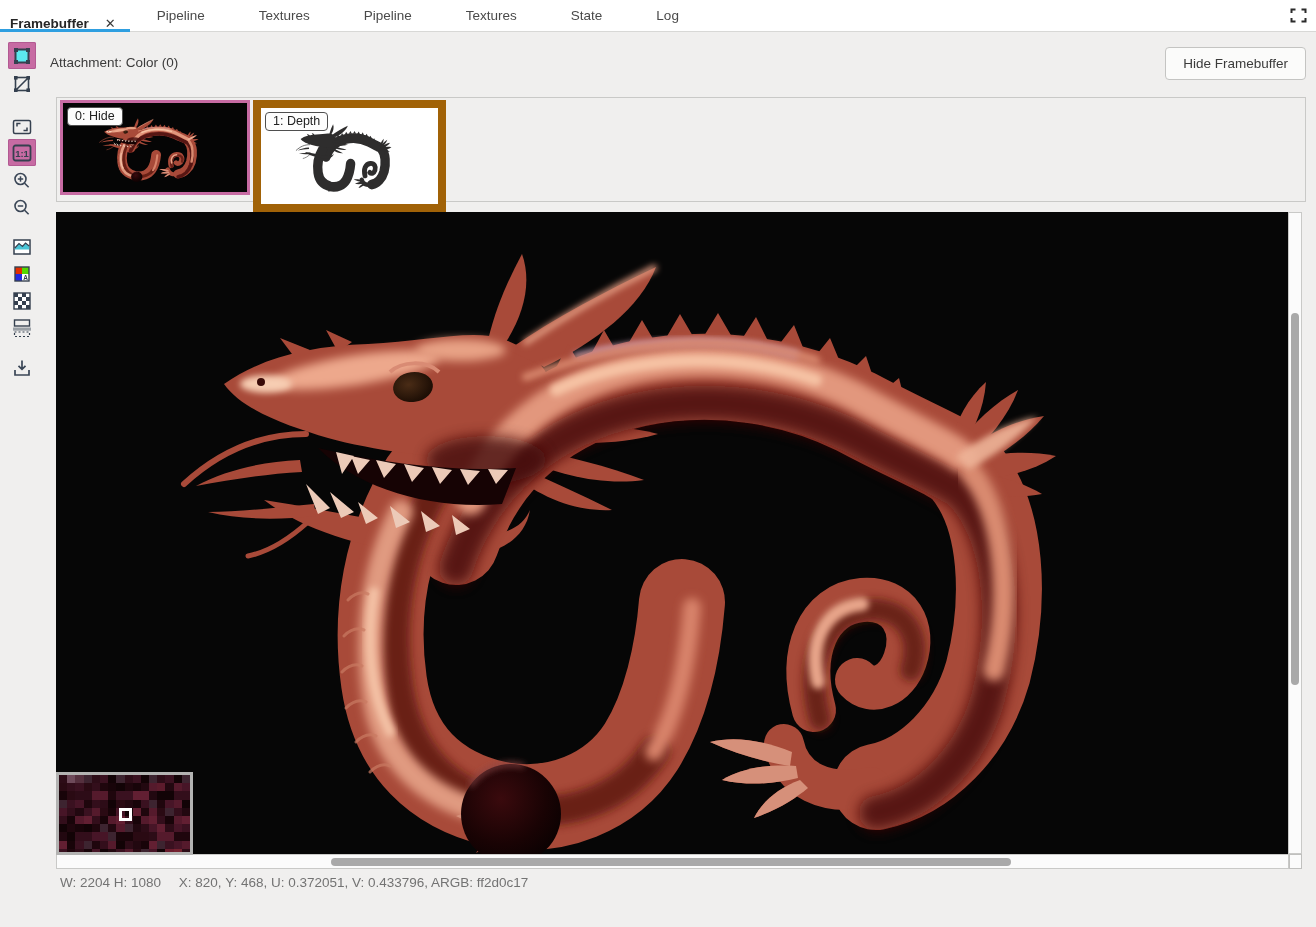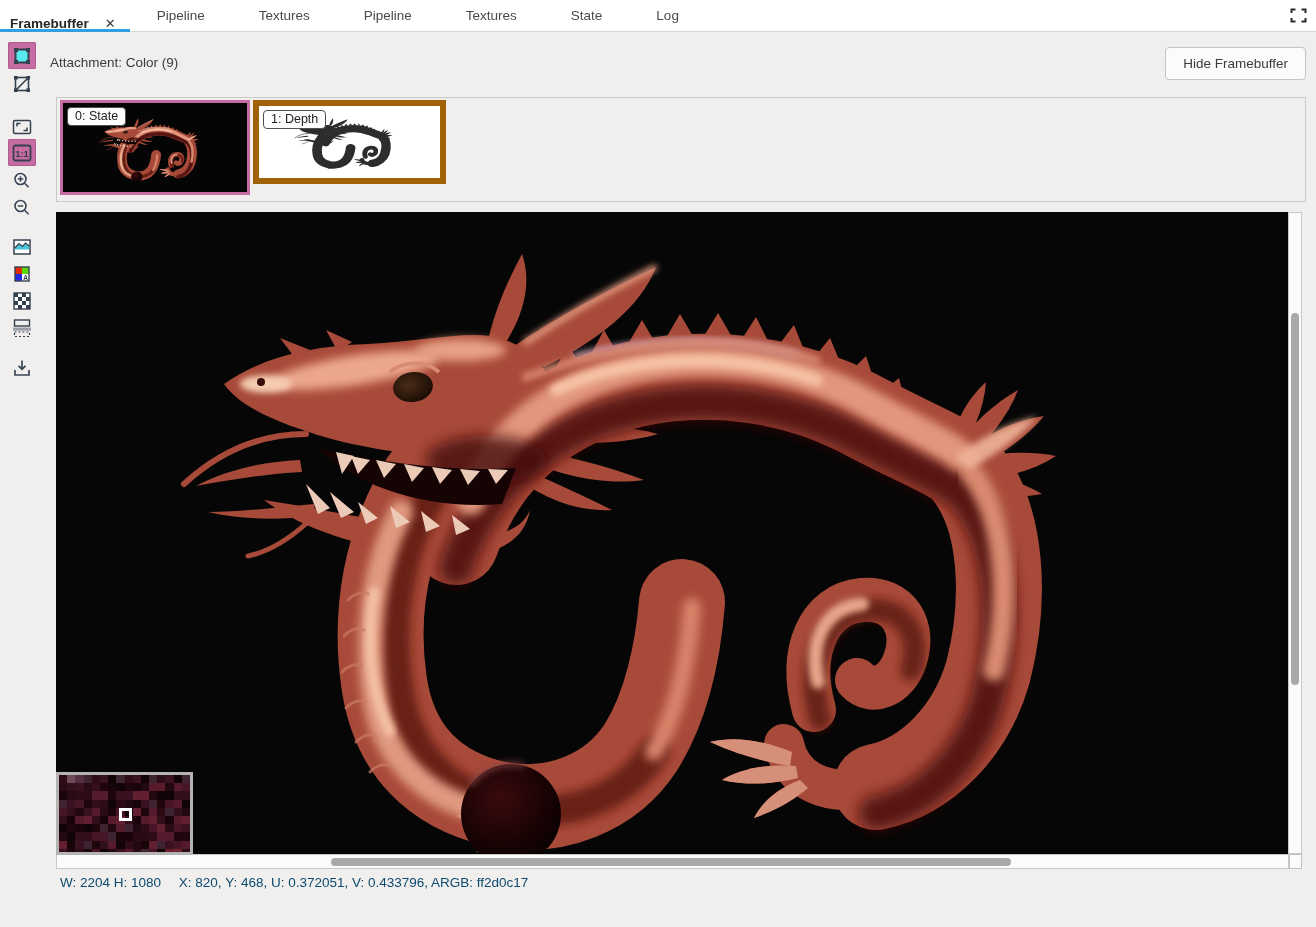--- a/index.html
+++ b/index.html
@@ -23,21 +23,21 @@
        font-family:inherit;display:flex;align-items:center;}
   
   .tool{position:absolute;left:8px;width:28px;height:27px;display:flex;align-items:center;
         justify-content:center;border-radius:2px;}
   .tool.selected{background:var(--pink,#c76ba3);box-shadow:inset 0 0 0 1px #b25a92;}
   
   .attach-panel{position:absolute;left:56px;top:97px;width:1250px;height:105px;background:#f0efee;
         border:1px solid #c9c9c7;box-sizing:border-box;}
   .thumb{position:absolute;top:2px;box-sizing:border-box;}
   .thumb.sel{left:3px;width:190px;height:95px;border:3px solid var(--pink,#c76ba3);}
-  .thumb.unsel{left:196px;width:193px;height:84px;border:6px solid #a16207;background:#fff;text-align:right;}
+  .thumb.unsel{left:196px;width:193px;height:112px;border:8px solid #a16207;background:#fff;text-align:right;}
   .thumb svg{display:block;width:100%;height:100%;}
   .chip{position:absolute;left:4px;top:4px;background:#fdfdfd;border:1px solid #4f4f4f;
         border-radius:4px;padding:1px 7px 2px;font-size:12.5px;color:#222;white-space:nowrap;}
   
   .viewport{position:absolute;left:56px;top:212px;width:1232px;height:642px;background:#060606;}
   .viewport svg{display:block;width:100%;height:100%;}
   .vscroll{position:absolute;left:1288px;top:212px;width:14px;height:642px;background:#fbfbfb;
         border:1px solid #c9c9c7;box-sizing:border-box;}
   .vthumb{position:absolute;left:2px;width:8px;top:100px;height:372px;background:#a9a9a9;border-radius:5px;}
   .hscroll{position:absolute;left:56px;top:854px;width:1233px;height:15px;background:#fbfbfb;
@@ -46,21 +46,21 @@
   .scorner{position:absolute;left:1289px;top:854px;width:13px;height:15px;background:#fbfbfb;
         border:1px solid #c0c0be;box-sizing:border-box;}
   
   .loupe{position:absolute;left:56px;top:772px;width:137px;height:83px;border:3px solid #b3b3b2;
         box-sizing:border-box;background:#1a060c;overflow:hidden;}
   .loupe .grid{position:absolute;inset:0;display:grid;grid-template-columns:repeat(16,1fr);
         grid-template-rows:repeat(10,8.2px);}
   .loupe .sel-sq{position:absolute;left:60px;top:33px;width:13px;height:13px;border:3px solid #fff;
         box-sizing:border-box;}
   
-  .status{position:absolute;left:60px;top:875px;font-size:13.5px;color:#0c4a6e;}
+  .status{position:absolute;left:60px;top:875px;font-size:13.5px;color:#737373;}
   .status .gap{display:inline-block;width:14px;}
   .hiddenDefs{position:absolute;width:0;height:0;overflow:hidden;}
 </style>
 </head>
 <body>
 
 <svg class="hiddenDefs" xmlns="http://www.w3.org/2000/svg" aria-hidden="true">
 <defs>
   <filter id="b3" x="-40%" y="-40%" width="180%" height="180%">
         <feGaussianBlur stdDeviation="3"></feGaussianBlur>
@@ -183,21 +183,21 @@
     </div>
   <div class="tab">
       <span>Log</span>
     </div>
   <svg class="fsbtn" viewBox="0 0 17 15">
     <path d="M1.5,5 V1.5 H5.5 M11.5,1.5 H15.5 V5 M15.5,10 V13.5 H11.5 M5.5,13.5 H1.5 V10" fill="none" stroke="#2b2b2b" stroke-width="2"></path>
   </svg>
 </div>
 
 <div class="toolbar">
-  <span class="attach-label">Attachment: Color (9)</span>
+  <span class="attach-label">Attachment: Color (0)</span>
   <button class="hide-btn">Hide Framebuffer</button>
 </div>
 
 <div class="tool selected" style="top:42px">
   <svg width="22" height="22" viewBox="0 0 22 22">
     <rect x="4.5" y="4.5" width="13" height="13" fill="#5ce8ef" stroke="#35404f" stroke-width="2"></rect>
     <rect x="3" y="3" width="4" height="4" fill="#35404f"></rect>
       <rect x="15" y="3" width="4" height="4" fill="#35404f"></rect>
     <rect x="3" y="15" width="4" height="4" fill="#35404f"></rect>
       <rect x="15" y="15" width="4" height="4" fill="#35404f"></rect>
@@ -288,21 +288,21 @@
 </div>
 
 <div class="attach-panel">
   <div class="thumb sel">
     <svg viewBox="0 0 1232 646" preserveAspectRatio="none">
       <rect width="1232" height="646" fill="#050505"></rect>
       <g transform="translate(148,78) scale(0.76)">
           <use href="#dragon-color"></use>
         </g>
     </svg>
-    <span class="chip">0: State</span>
+    <span class="chip">0: Hide</span>
   </div>
   <div class="thumb unsel">
     <svg viewBox="0 0 1232 646" preserveAspectRatio="none">
       <rect width="1232" height="646" fill="#ffffff"></rect>
       <g transform="translate(148,78) scale(0.76)" color="#2e2d2d">
           <use href="#dragon-sil"></use>
         </g>
     </svg>
     <span class="chip">1: Depth</span>
   </div>

